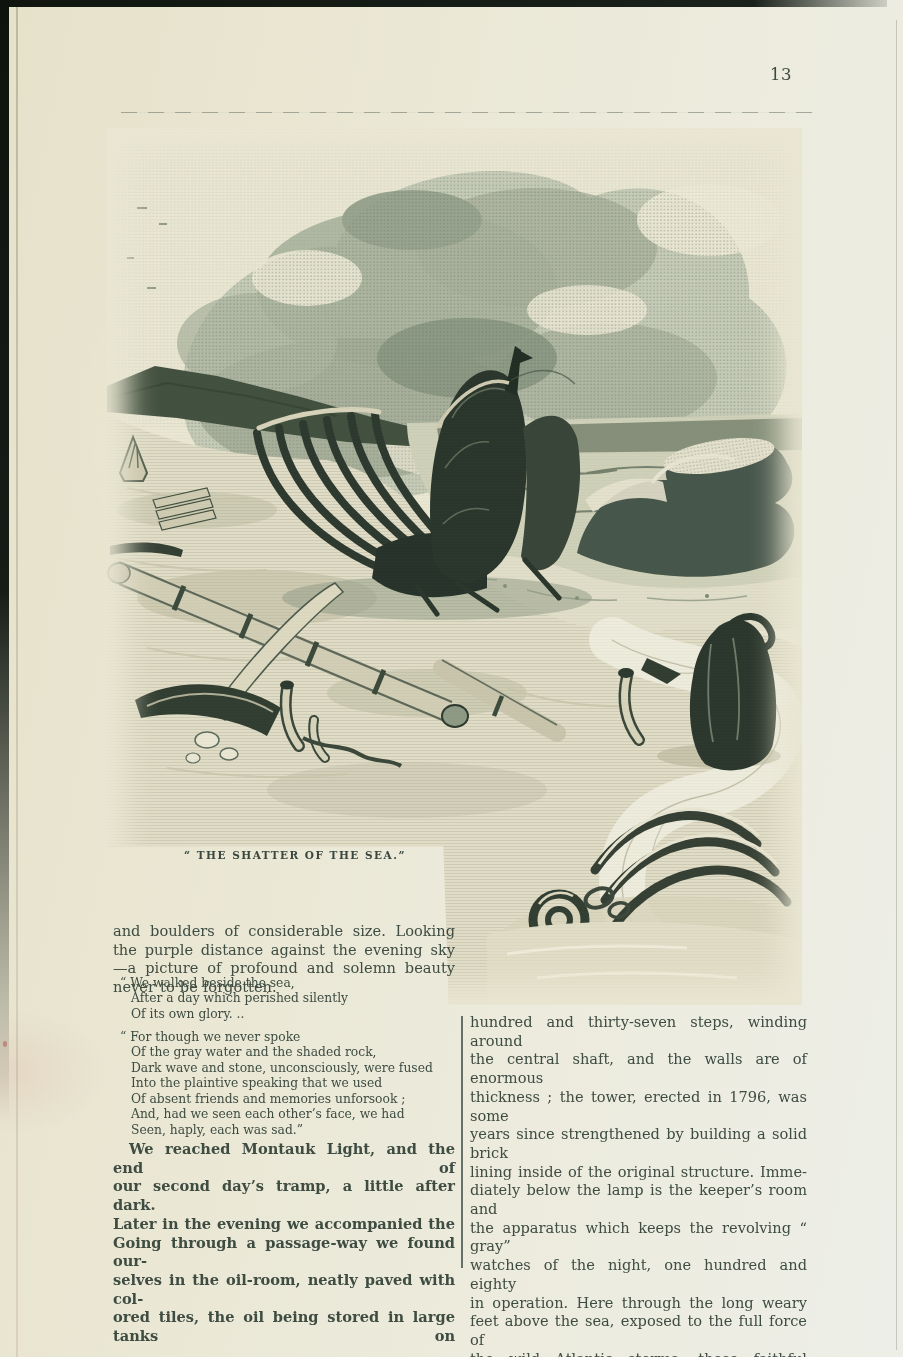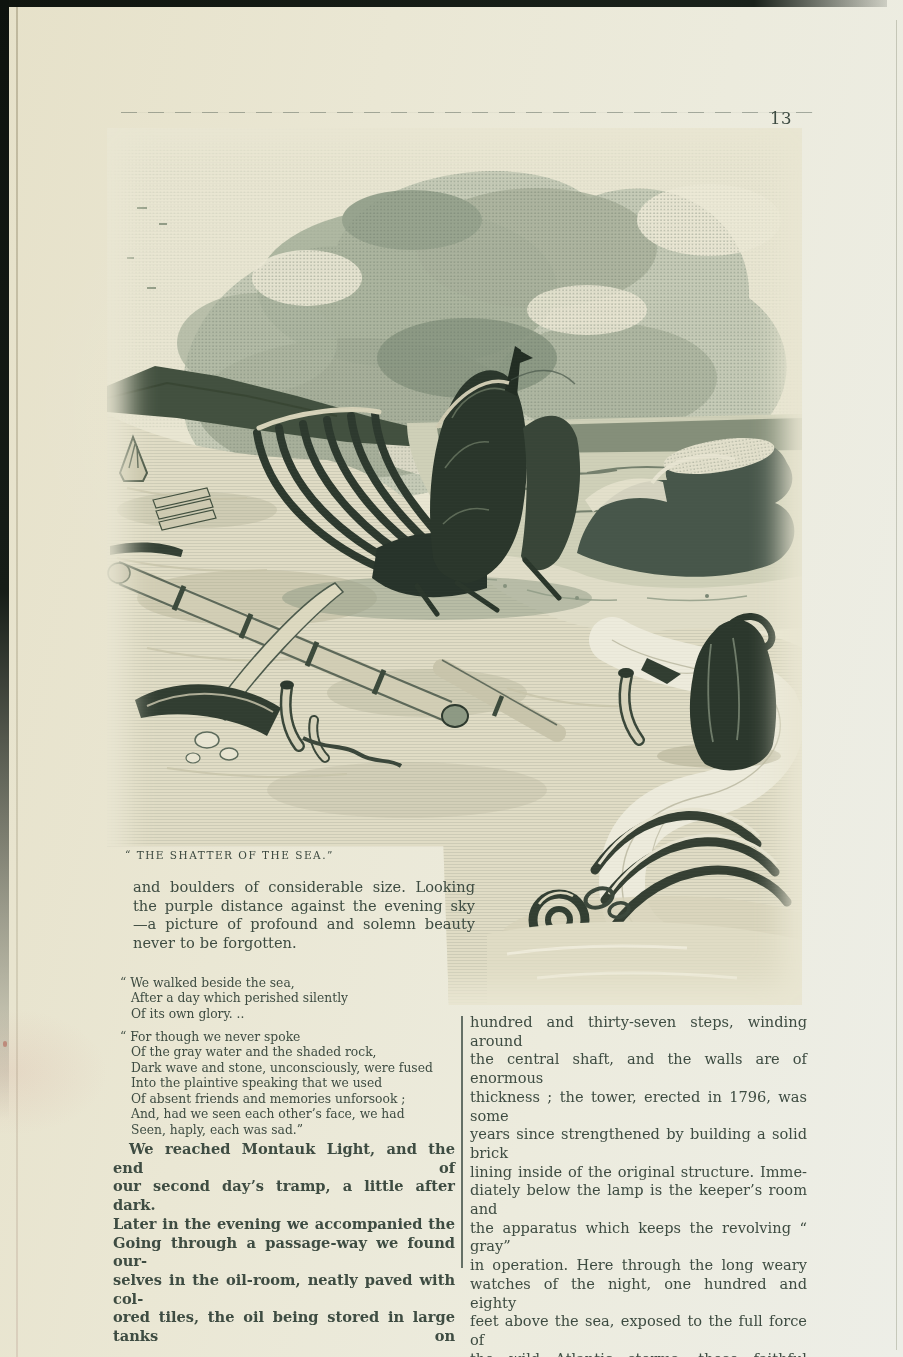--- a/index.html
+++ b/index.html
@@ -16,31 +16,31 @@
     color:#3e4c42;
   }
   .top-strip{position:absolute;left:0;top:0;width:887px;height:7px;
     background:linear-gradient(to right,#10150f 0%,#1a221b 85%,rgba(26,34,27,.15) 100%);}
   .left-strip{position:absolute;left:0;top:0;width:9px;height:1180px;
     background:linear-gradient(to bottom,#0e130e 0%,#161d17 50%,rgba(22,29,23,.35) 78%,rgba(22,29,23,0) 95%);}
   .fold-line{position:absolute;left:16px;top:7px;width:2px;height:1350px;
     background:linear-gradient(to bottom,rgba(115,104,72,.34),rgba(115,104,72,.18) 70%,rgba(160,120,110,.20));}
   .edge-line-right{position:absolute;left:896px;top:20px;width:1px;height:1330px;background:rgba(150,152,132,.45);}
   .red-speck{position:absolute;left:3px;top:1041px;width:4px;height:6px;background:rgba(178,92,80,.55);border-radius:2px;}
-  .page-number{position:absolute;left:770px;top:65px;width:36px;font-size:16.5px;letter-spacing:.5px;color:#3c4a41;margin-top:44px;}
+  .page-number{position:absolute;left:770px;top:65px;width:36px;font-size:16.5px;letter-spacing:.5px;color:#3c4a41;}
   .rule-line{position:absolute;left:121px;top:112px;width:692px;height:1px;
     background:repeating-linear-gradient(90deg,rgba(62,76,66,.42) 0 16px,rgba(62,76,66,.05) 16px 27px);}
   .illus{
     position:absolute;left:107px;top:128px;width:695px;height:877px;
     clip-path:polygon(0 0,100% 0,100% 100%,49.2% 100%,48.4% 81.9%,0 81.9%);
   }
   .illus:after{content:"";position:absolute;inset:0;pointer-events:none;
     box-shadow:inset 0 0 30px 20px #e9e6d2;}
-  .caption{position:absolute;left:125px;top:849px;width:340px;text-align:left;
-    font-size:10.5px;font-weight:400;letter-spacing:1.5px;color:#3a473e;}
+  .caption{position:absolute;left:125px;top:849px;width:340px;text-align:center;
+    font-size:10.5px;font-weight:700;letter-spacing:1.5px;color:#3a473e;}
   .col-block{position:absolute;}
   .bodytext{font-size:14.6px;line-height:18.7px;word-spacing:.5px;}
   .poem{font-size:12.3px;line-height:15.45px;}
   .line{text-align:justify;text-align-last:justify;white-space:normal;}
   .para .line:last-child{text-align-last:left;}
   .para.justify-last .line:last-child{text-align-last:justify;}
   .para.indent-first .line:first-child{text-indent:16px;}
   .poem .line,.poem .line:last-child{text-align:center;text-align-last:left;}
   .poem .line:first-child{text-indent:-11px;}
   .divider{position:absolute;left:461px;top:1016px;width:2px;height:252px;background:rgba(78,91,81,.85);}
@@ -210,21 +210,21 @@
       <path d="M380,806 C470,788 600,790 695,812 L695,877 L380,877 Z" fill="#e0dcc5"></path>
       <path d="M400,826 q80,-12 180,-6 M430,850 q90,-10 200,0" stroke="#efecdb" stroke-width="3" fill="none" opacity=".9"></path>
     </g>
 
     <rect x="0" y="0" width="695" height="877" fill="url(#hlines)" opacity=".07"></rect>
   </svg>
   </div>
 
   <div class="caption">“ THE SHATTER OF THE SEA.”</div>
 
-  <div class="col-block para bodytext" style="left:113px;top:878px;width:342px;margin-left:20px;">
+  <div class="col-block para bodytext" style="left:113px;top:922px;width:342px;">
       <div class="line">and boulders of considerable size.   Looking</div>
       <div class="line">the purple distance against the evening sky</div>
       <div class="line">—a picture of profound and solemn beauty</div>
       <div class="line">never to be forgotten.</div>
     </div>
 
   <div class="col-block poem" style="left:131px;top:976px;width:320px;">
       <div class="line">“ We walked beside the sea,</div>
       <div class="line">After a day which perished silently</div>
       <div class="line">Of its own glory. ..</div>
@@ -252,19 +252,19 @@
   <div class="divider"></div>
 
   <div class="col-block para bodytext" style="left:470px;top:1013px;width:337px;">
       <div class="line">hundred and thirty-seven steps, winding around</div>
       <div class="line">the central shaft, and the walls are of enormous</div>
       <div class="line">thickness ;  the tower, erected in 1796, was some</div>
       <div class="line">years since strengthened by building a solid brick</div>
       <div class="line">lining inside of the original structure.   Imme-</div>
       <div class="line">diately below the lamp is the keeper’s room and</div>
       <div class="line">the apparatus which keeps the revolving “ gray”</div>
+      <div class="line">watches of the night, one hundred and eighty</div>
       <div class="line">in operation.   Here through the long weary</div>
-      <div class="line">watches of the night, one hundred and eighty</div>
       <div class="line">feet above the sea, exposed to the full force of</div>
       <div class="line">the wild Atlantic storms, these faithful sentinels</div>
     </div>
 
 </div>
 
 </body></html>

